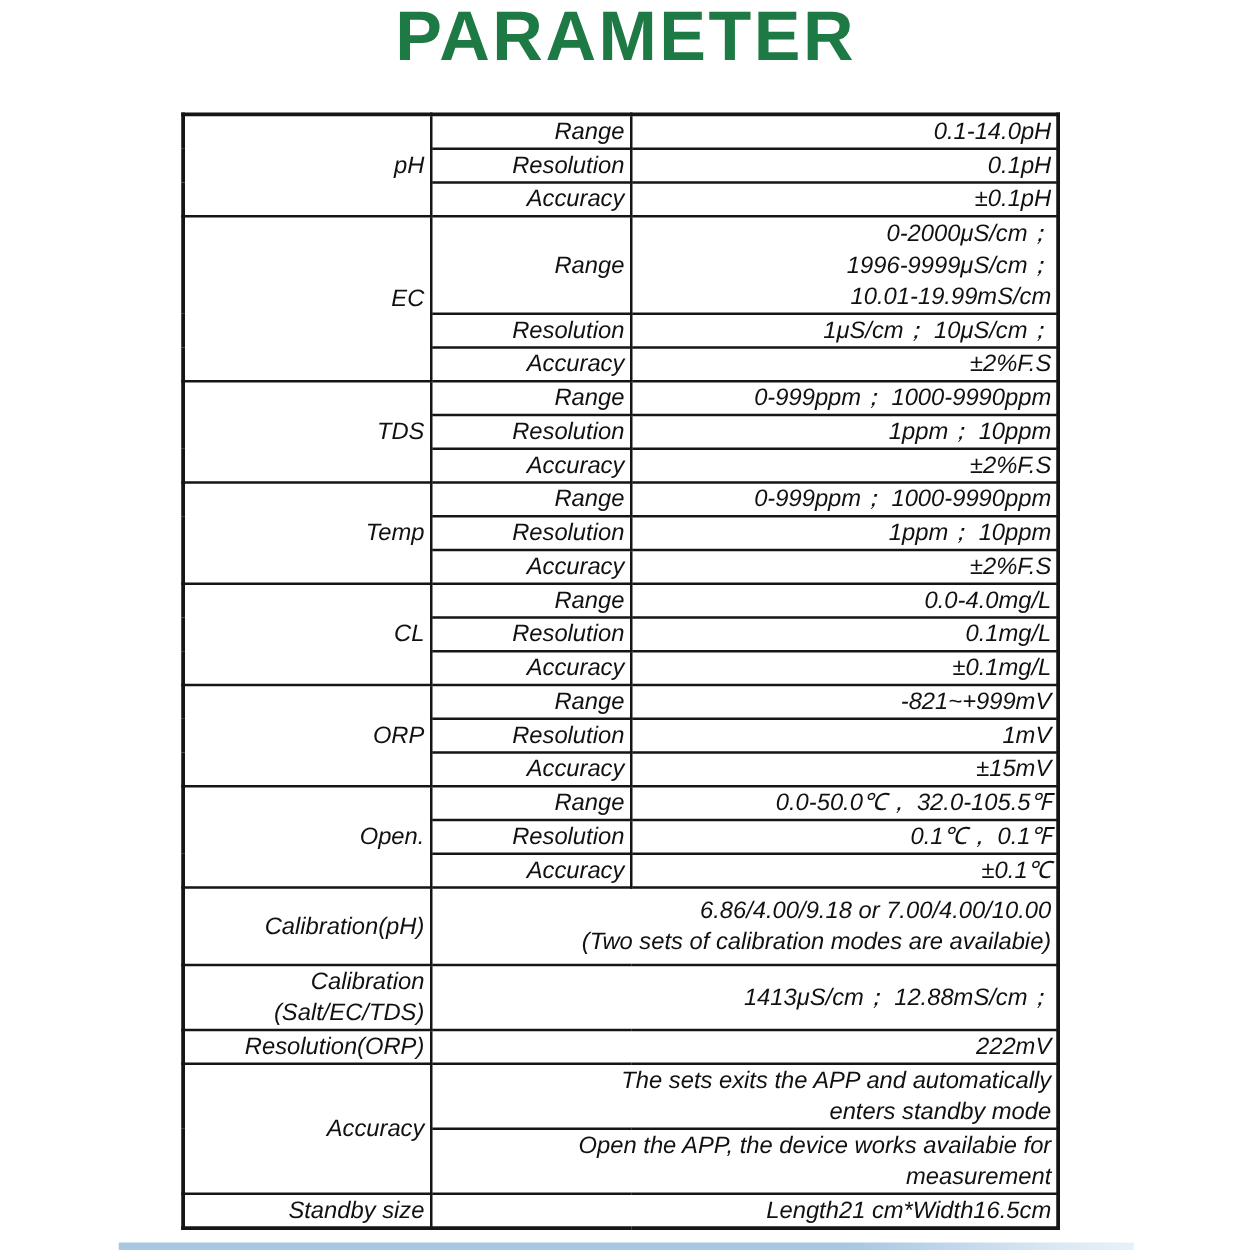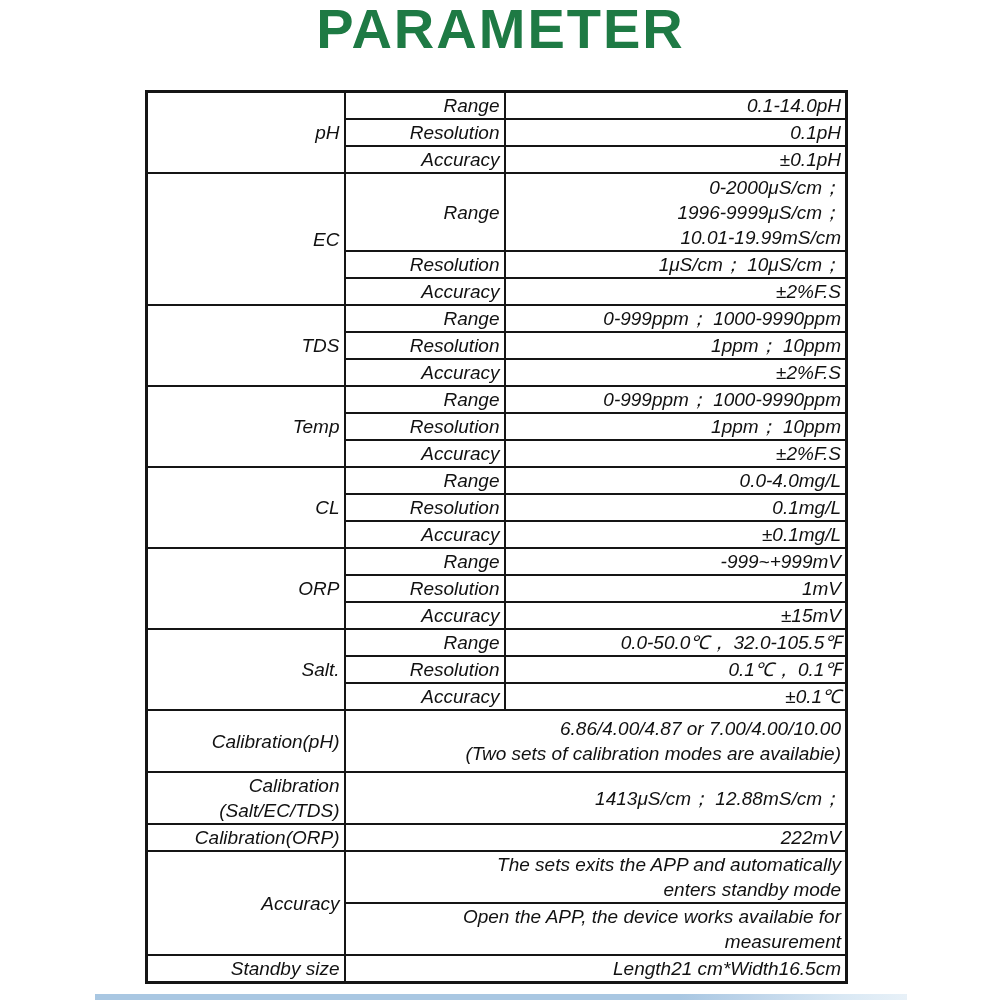--- a/index.html
+++ b/index.html
@@ -146,59 +146,59 @@
       <td>0.1mg/L</td>
     </tr>
     <tr class="r26">
       <td>Accuracy</td>
       <td>±0.1mg/L</td>
     </tr>
 
     <tr class="r26">
       <td rowspan="3">ORP</td>
       <td>Range</td>
-      <td>-999~+999mV</td>
+      <td>-821~+999mV</td>
     </tr>
     <tr class="r26">
       <td>Resolution</td>
       <td>1mV</td>
     </tr>
     <tr class="r26">
       <td>Accuracy</td>
       <td>±15mV</td>
     </tr>
 
     <tr class="r26">
-      <td rowspan="3">Salt.</td>
+      <td rowspan="3">Open.</td>
       <td>Range</td>
       <td>0.0-50.0℃， 32.0-105.5℉</td>
     </tr>
     <tr class="r26">
       <td>Resolution</td>
       <td>0.1℃， 0.1℉</td>
     </tr>
     <tr class="r26">
       <td>Accuracy</td>
       <td>±0.1℃</td>
     </tr>
 
     <tr class="r62">
       <td>Calibration(pH)</td>
-      <td colspan="2">6.86/4.00/4.87 or 7.00/4.00/10.00
+      <td colspan="2">6.86/4.00/9.18 or 7.00/4.00/10.00
 (Two sets of calibration modes are availabie)</td>
     </tr>
 
     <tr class="r50">
       <td>Calibration
 (Salt/EC/TDS)</td>
       <td colspan="2">1413μS/cm； 12.88mS/cm；</td>
     </tr>
 
     <tr class="r26">
-      <td>Calibration(ORP)</td>
+      <td>Resolution(ORP)</td>
       <td colspan="2">222mV</td>
     </tr>
 
     <tr class="r50">
       <td rowspan="2">Accuracy</td>
       <td colspan="2">The sets exits the APP and automatically
 enters standby mode</td>
     </tr>
     <tr class="r50">
       <td colspan="2">Open the APP, the device works availabie for

